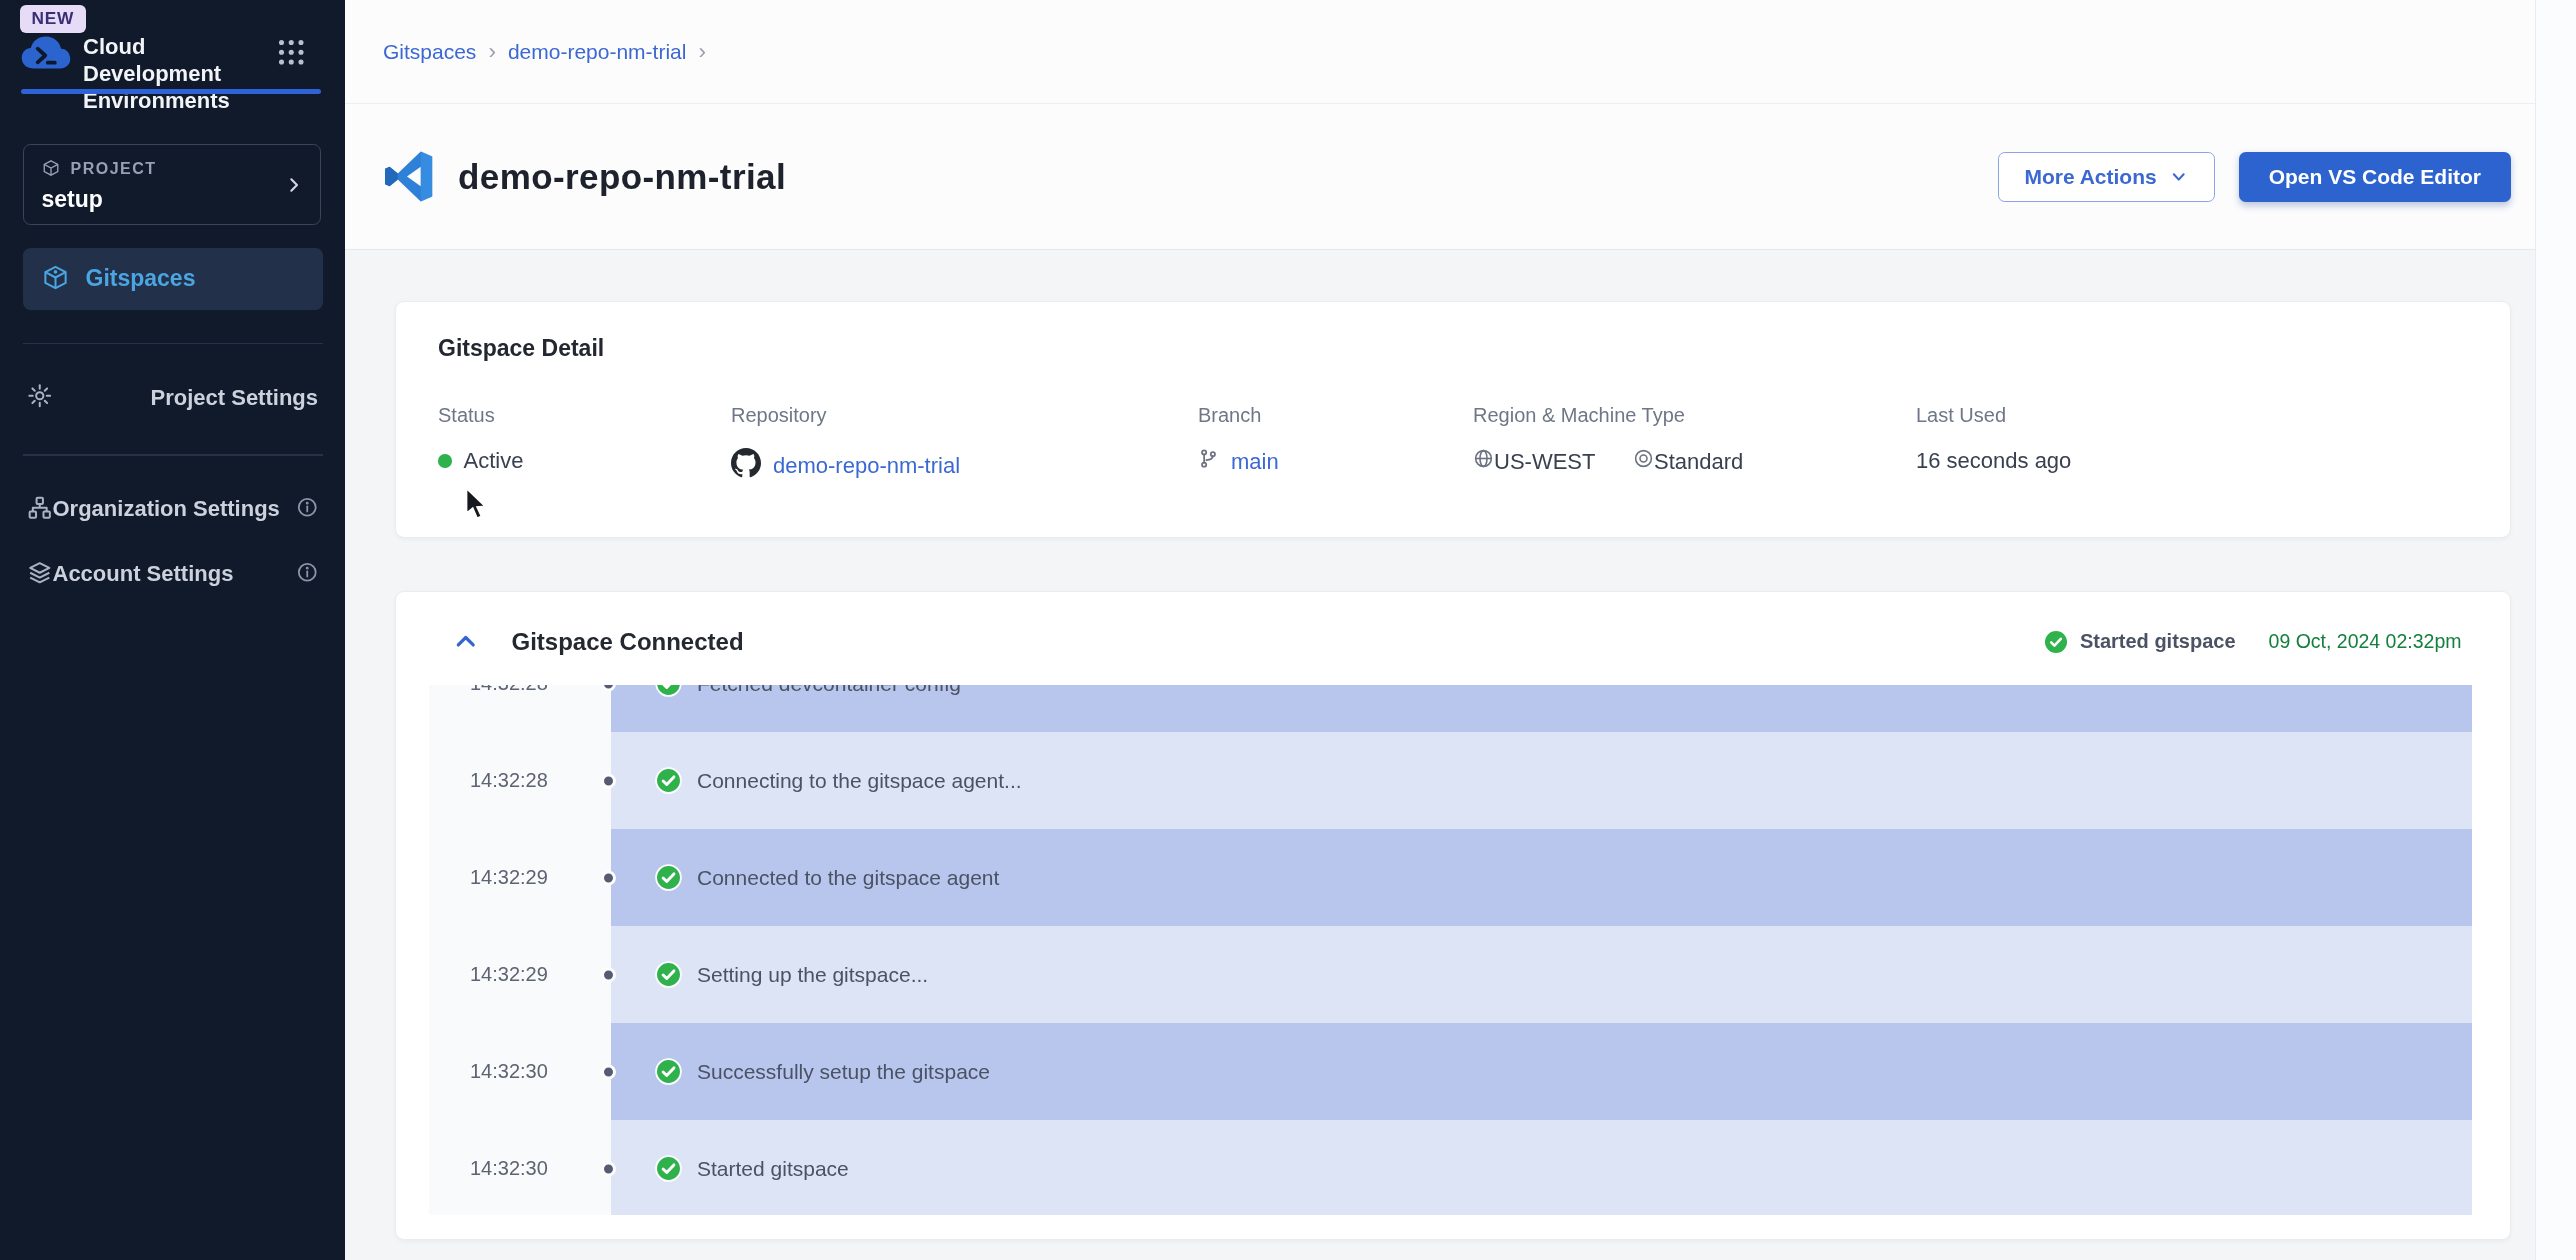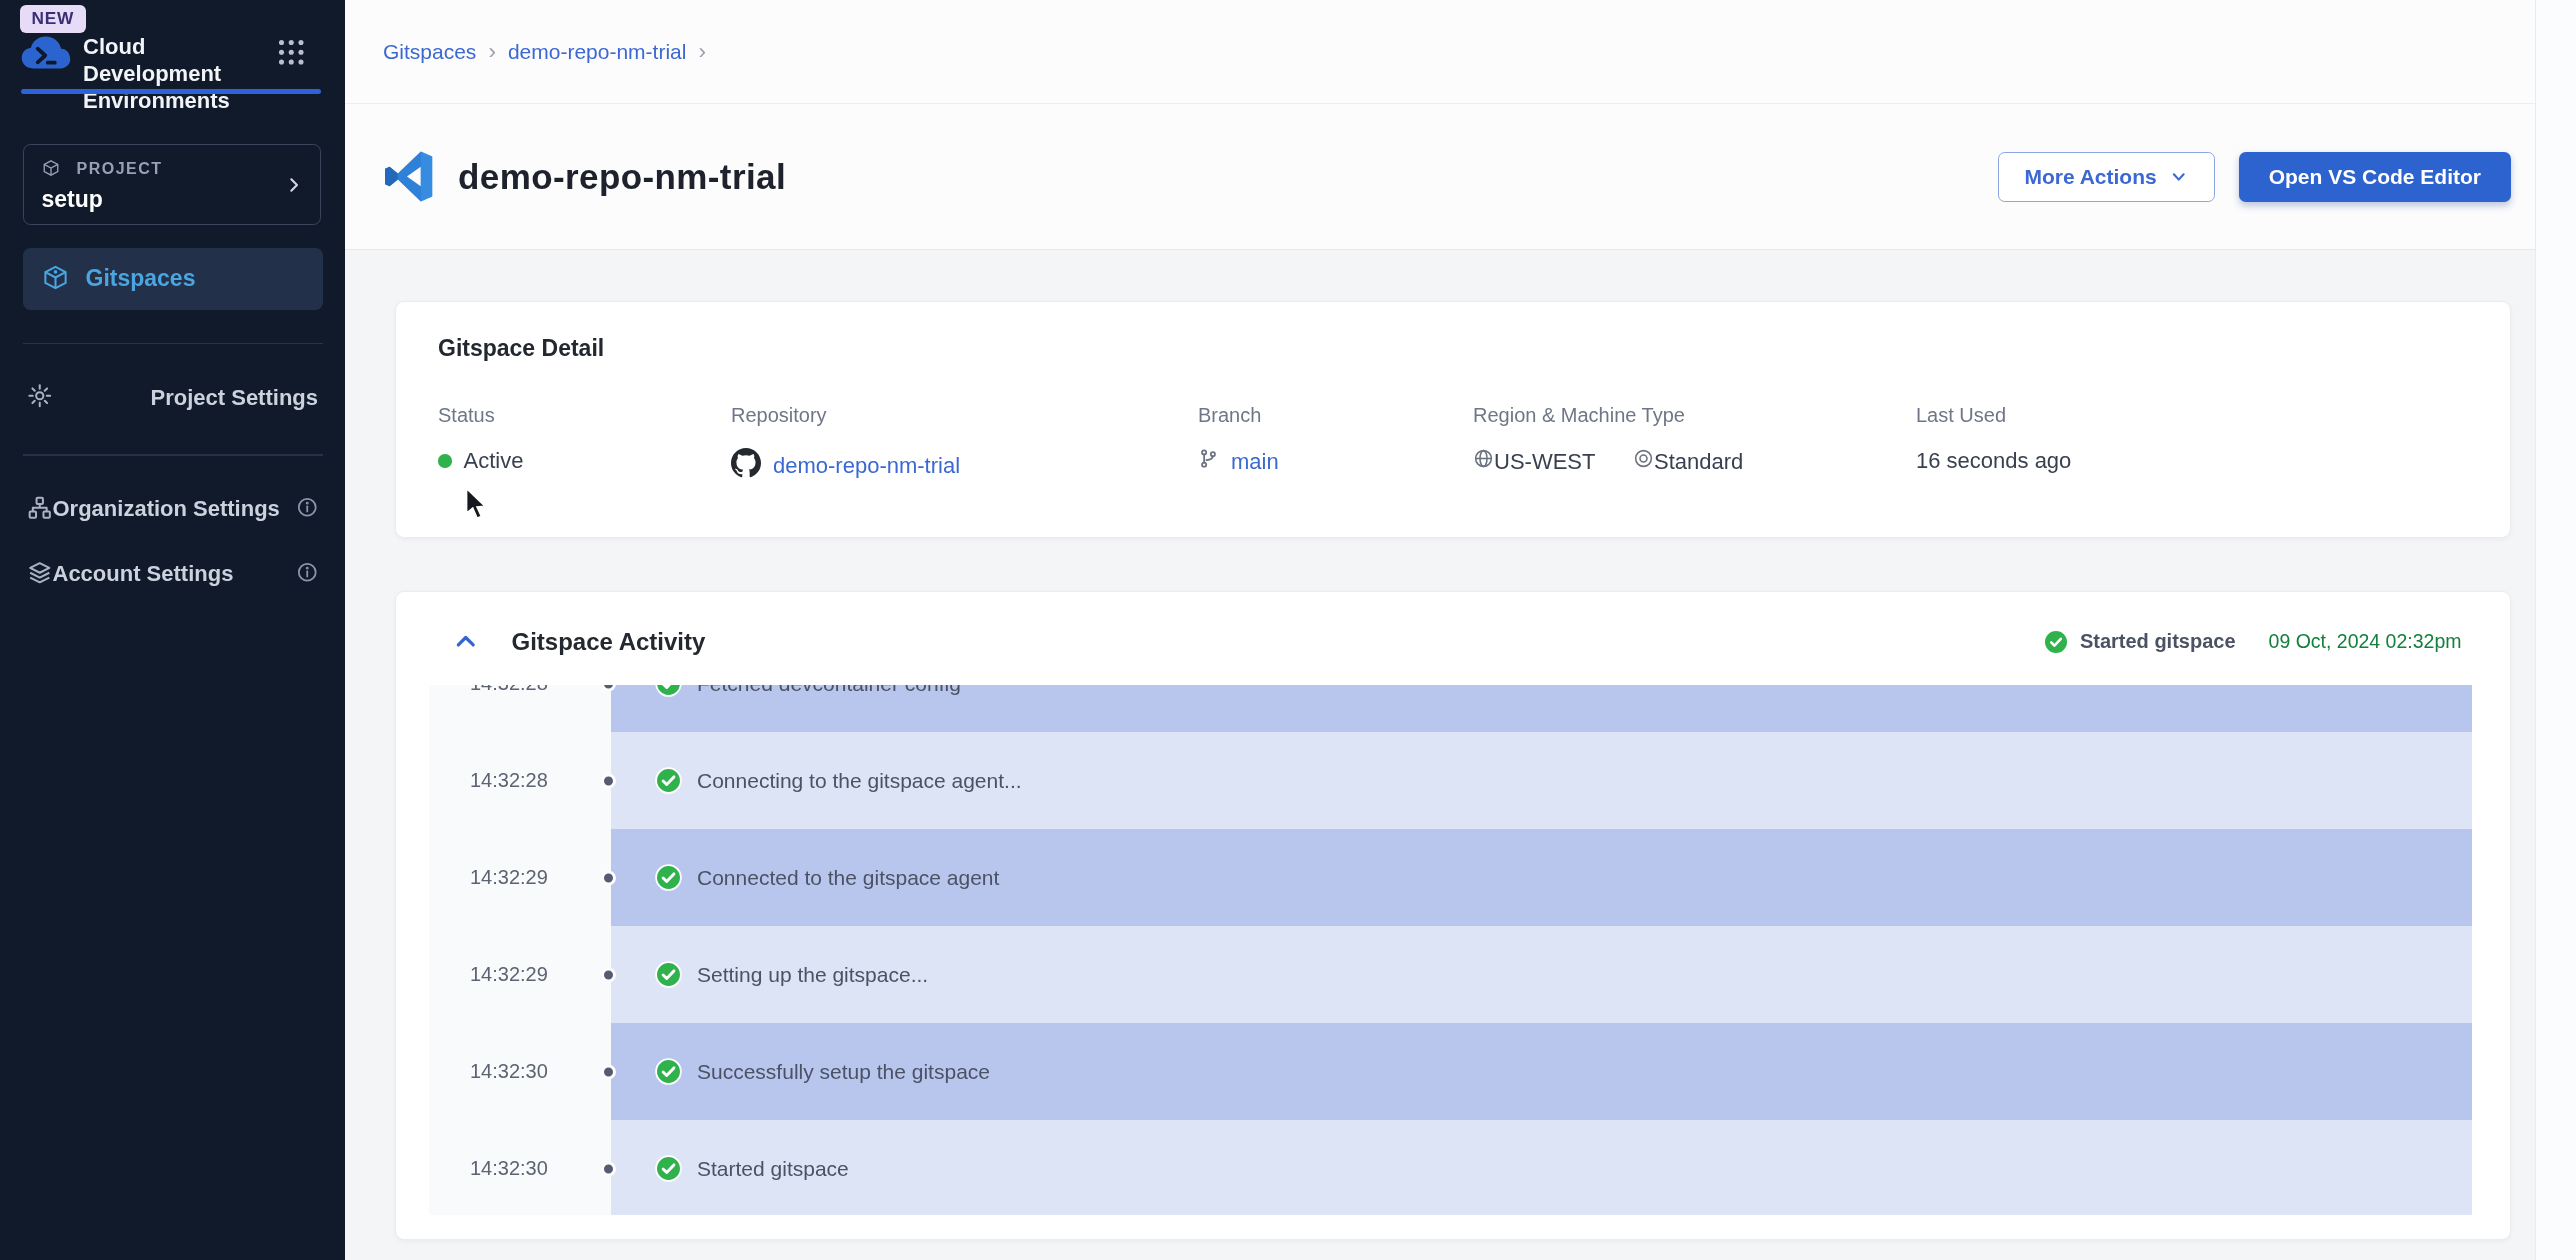--- a/index.html
+++ b/index.html
@@ -30,21 +30,21 @@
   }
   .grid-icon { position:absolute; left:277px; top:38px; width:28.5px; height:28.5px; }
   .sb-accent-line {
     height:5.3px; background:#2d62d9; border-radius:3px;
     margin:0 24px 0 21px; margin-top:89px; position:absolute; top:0; left:0; right:0;
   }
   .project-box {
     margin:33px 24px 0 22.5px; border:1.5px solid #3a465c; border-radius:7.5px;
     padding:13.5px 18px; position:relative; height:81px;
   }
-  .project-label-row { display:flex; align-items:center; gap:17px; }
+  .project-label-row { display:flex; align-items:center; gap:11px; }
   .project-label { color:#97a0b4; font-size:16px; font-weight:bold; letter-spacing:1.5px; }
   .project-name { color:#ffffff; font-size:23px; font-weight:bold; margin-top:6px; }
   .project-chevron { position:absolute; right:16.5px; top:50%; transform:translateY(-50%); width:19.5px; height:19.5px; }
   .nav-gitspaces {
     margin:22.5px 22.5px 0; height:62px; background:#233049; border-radius:7.5px;
     display:flex; align-items:center; padding:0 19.5px; gap:16.5px; cursor:pointer;
   }
   .nav-gitspaces-label { color:#4aa5e1; font-size:23px; font-weight:bold; }
   .sb-divider { height:1.5px; background:#273247; margin:33px 22.5px 0; }
   .sb-item {
@@ -369,21 +369,21 @@
         </div>
       </section>
 
       <section class="card activity-card">
         <div class="activity-header">
           <span class="collapse-chevron">
             <svg viewBox="0 0 24 24" width="25.5" height="25.5" fill="none" stroke="#3465cf" stroke-width="3" stroke-linecap="round" stroke-linejoin="round">
               <polyline points="5,15 12,8 19,15"></polyline>
             </svg>
           </span>
-          <span class="activity-title">Gitspace Activity</span>
+          <span class="activity-title">Gitspace Connected</span>
           <div class="activity-spacer"></div>
           <div class="latest-event">
             <span class="check-badge" style="width:24px;height:24px;flex:0 0 24px;">
               <svg viewBox="0 0 24 24" width="24" height="24">
                 <circle cx="12" cy="12" r="11" fill="#2fb14c"></circle>
                 <path d="M7.2 12.4 L10.4 15.6 L16.8 8.8" stroke="#ffffff" stroke-width="2.6" fill="none" stroke-linecap="round" stroke-linejoin="round"></path>
               </svg>
             </span>
             <span class="latest-event-label">Started gitspace</span>
           </div>

